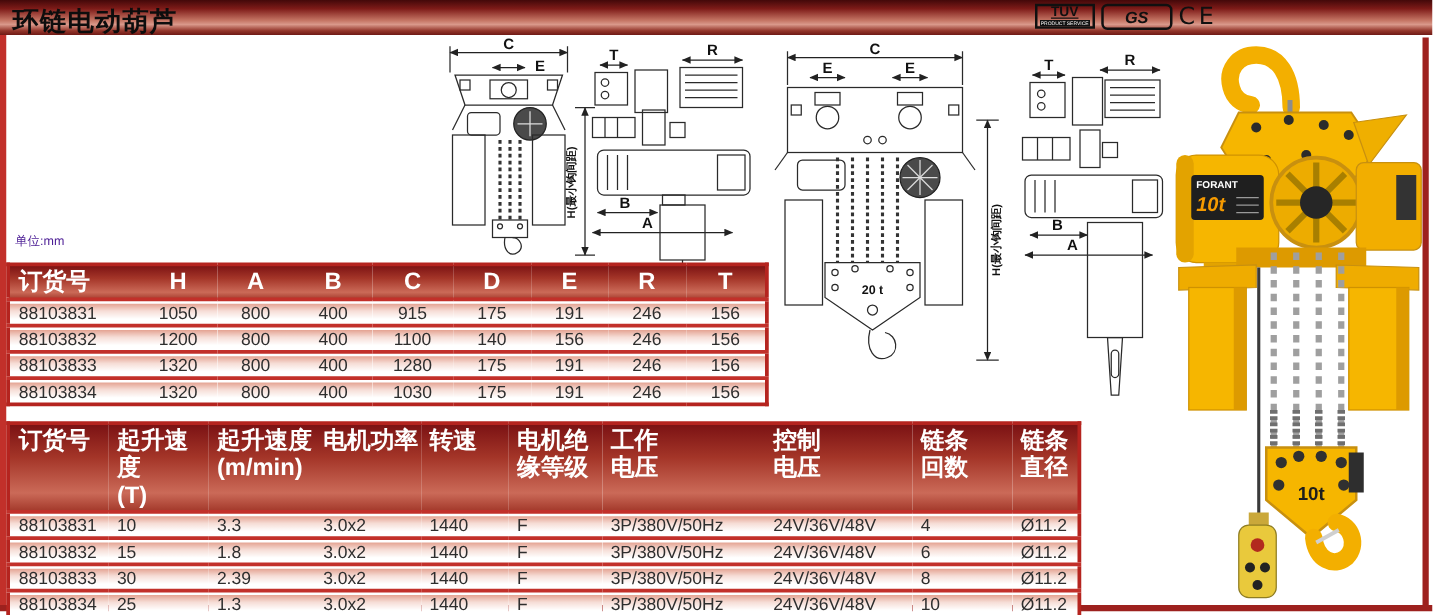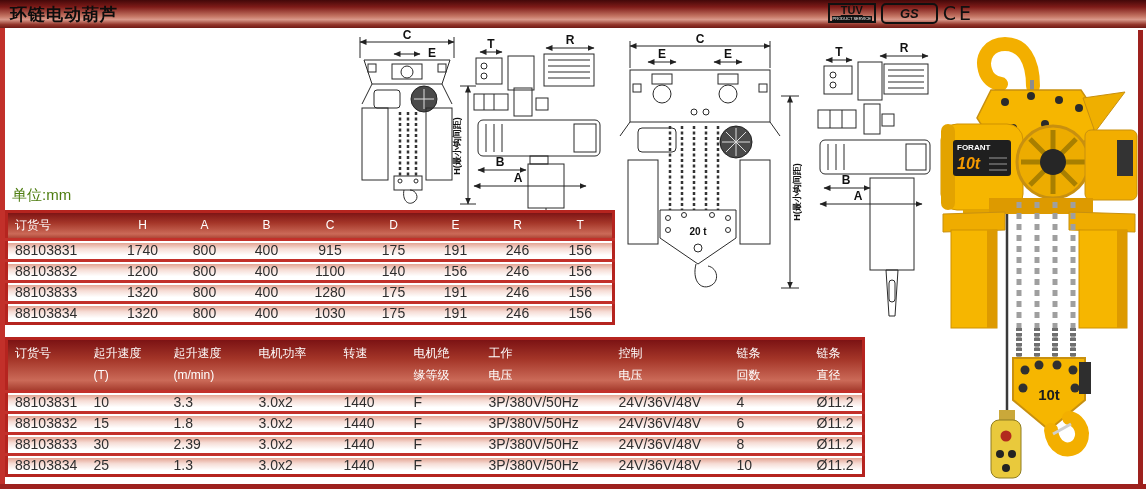--- a/index.html
+++ b/index.html
@@ -2,40 +2,40 @@
 <html><head>
 <meta charset="utf-8">
 <style>
   html,body{margin:0;padding:0;}
   .page{position:relative;width:1146px;height:492px;background:#fff;overflow:hidden;
         font-family:"Liberation Sans","DejaVu Sans",sans-serif;}
 
   
   .topbar{position:absolute;left:0;top:0;width:1146px;height:28px;
     background:linear-gradient(180deg,#430809 0%,#7e1b18 25%,#c47463 58%,#d9988a 70%,#93352a 88%,#6f1a16 100%);}
-  .title{position:absolute;left:10px;top:3px;font-size:17px;font-weight:bold;color:#0d0d0d;letter-spacing:1px;}
+  .title{position:absolute;left:10px;top:3px;font-size:21px;font-weight:bold;color:#0d0d0d;letter-spacing:1px;}
   .logos{position:absolute;right:172px;top:2px;display:flex;align-items:center;gap:5px;}
   .logo-tuv{border:2px solid #101010;padding:0 2px;text-align:center;background:transparent;}
   .logo-tuv .t1{font-size:11px;font-weight:bold;color:#101010;line-height:11px;display:block;text-decoration:underline;}
   .logo-tuv .t2{font-size:4px;color:#fff;background:#101010;display:block;line-height:5px;padding:0 1px;}
   .logo-gs{border:2px solid #101010;border-radius:5px;padding:0 17px;font-size:13px;font-weight:bold;font-style:italic;color:#101010;line-height:17px;}
   .logo-ce{font-size:19px;font-weight:normal;color:#101010;letter-spacing:3px;font-family:"DejaVu Sans",sans-serif;}
 
   
   .strip{position:absolute;background:#c2302a;}
   .strip-left{left:0;top:28px;width:5px;height:460px;}
   .strip-right{left:1138px;top:30px;width:5px;height:455px;background:#9d211e;}
   .strip-bottom{left:0;top:484px;width:1146px;height:5px;background:#9d211e;}
 
-  .unit-label{position:absolute;left:12px;top:186px;font-size:15px;color:#4d7c0f;font-weight:500;}
+  .unit-label{position:absolute;left:12px;top:186px;font-size:10px;color:#4c1d95;font-weight:500;}
 
   
   table{position:absolute;border-collapse:collapse;table-layout:fixed;border:3px solid #b5241f;}
   thead tr{background:linear-gradient(180deg,#7a1113 0%,#a43528 38%,#cb6a58 78%,#a03527 100%);}
-  th{color:#fff;font-size:12px;font-weight:normal;padding:0 0 0 7px;text-align:left;vertical-align:top;
+  th{color:#fff;font-size:19px;font-weight:bold;padding:0 0 0 7px;text-align:left;vertical-align:top;
      white-space:pre-line;line-height:22px;}
   tbody tr{border-top:3px solid #c2302a;height:21px;
      background:linear-gradient(180deg,#e4a392 0%,#f6ddd6 32%,#ffffff 68%);}
   td{font-size:14px;color:#2e2e2e;padding:0 0 0 7px;text-align:left;white-space:nowrap;overflow:hidden;}
 
   .t-dim{left:5px;top:210px;width:607px;}
   .t-dim th{height:25px;line-height:25px;}
   .t-dim th:not(:first-child),.t-dim td:not(:first-child){text-align:center;padding:0;}
   .t-dim col.c0{width:105px;} .t-dim col.cn{width:62px;} .t-dim col.cc{width:65px;}
 
@@ -349,21 +349,21 @@
           <th>C</th>
           <th>D</th>
           <th>E</th>
           <th>R</th>
           <th>T</th>
         </tr>
     </thead>
     <tbody>
         <tr>
           <td>88103831</td>
-          <td>1740</td>
+          <td>1050</td>
           <td>800</td>
           <td>400</td>
           <td>915</td>
           <td>175</td>
           <td>191</td>
           <td>246</td>
           <td>156</td>
         </tr>
         <tr>
           <td>88103832</td>

